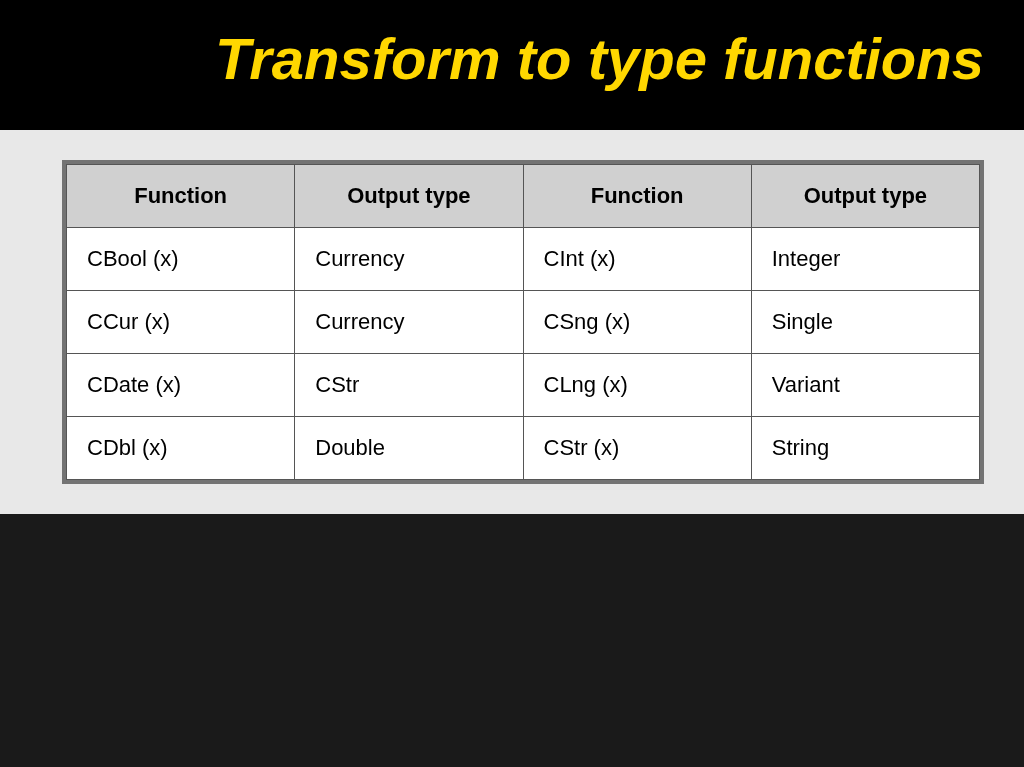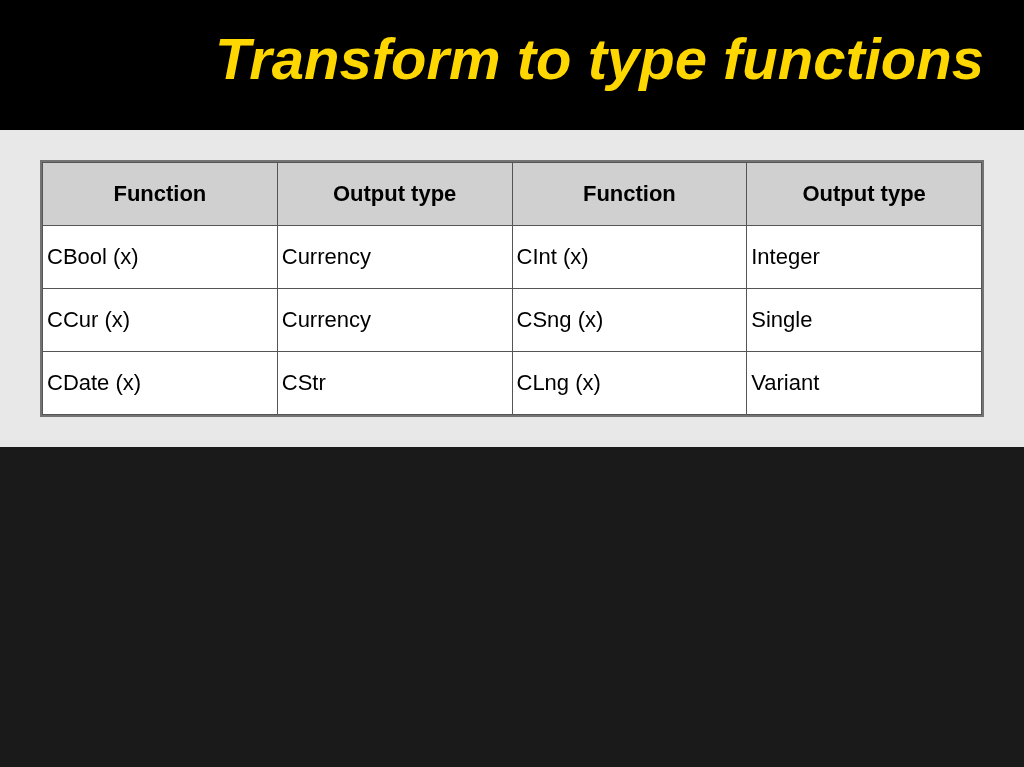--- a/index.html
+++ b/index.html
@@ -34,42 +34,43 @@
     }
 
     .content-area {
       background-color: #e8e8e8;
       padding: 30px 40px;
       flex: 1;
     }
 
     .table-wrapper {
       background-color: #f97316;
-      border: 2px solid #737373;
+      border: 4px solid #737373;
+      margin-left: 22px;
     }
 
     table {
       width: 100%;
       border-collapse: collapse;
       table-layout: fixed;
     }
 
     th {
       background-color: #d0d0d0;
       font-weight: bold;
       font-size: 22px;
       text-align: center;
       padding: 18px 15px;
       border: 1px solid #555;
       color: #000;
     }
 
     td {
       font-size: 22px;
-      padding: 18px 4px;
+      padding: 18px 20px;
       border: 1px solid #555;
       color: #000;
       background-color: #ffffff;
     }
 
     col.func { width: 25%; }
     col.out  { width: 25%; }
   </style>
 </head>
 <body>
@@ -107,16 +108,22 @@
             <td>Currency</td>
             <td>CSng (x)</td>
             <td>Single</td>
           </tr>
           <tr>
             <td>CDate (x)</td>
             <td>CStr</td>
             <td>CLng (x)</td>
             <td>Variant</td>
           </tr>
+          <tr>
+            <td>CDbl (x)</td>
+            <td>Double</td>
+            <td>CStr (x)</td>
+            <td>String</td>
+          </tr>
         </tbody>
     </table>
   </div>
 </div>
 
 </body></html>

